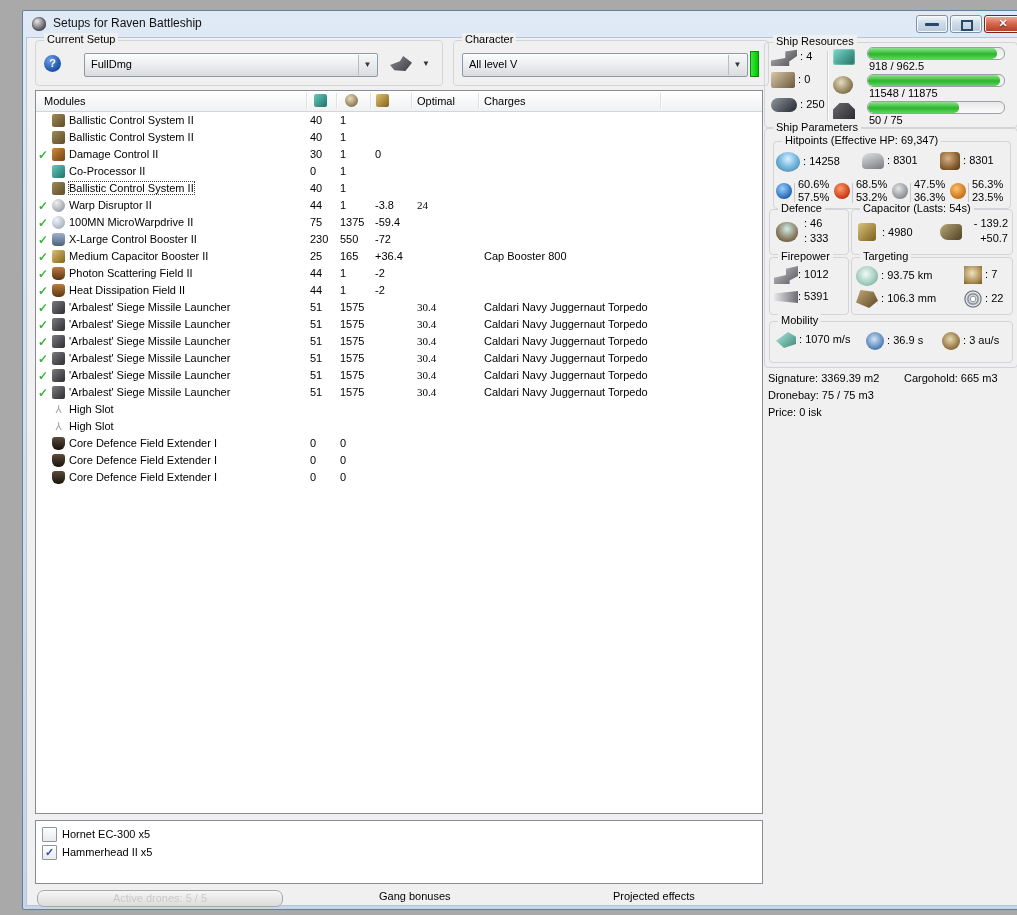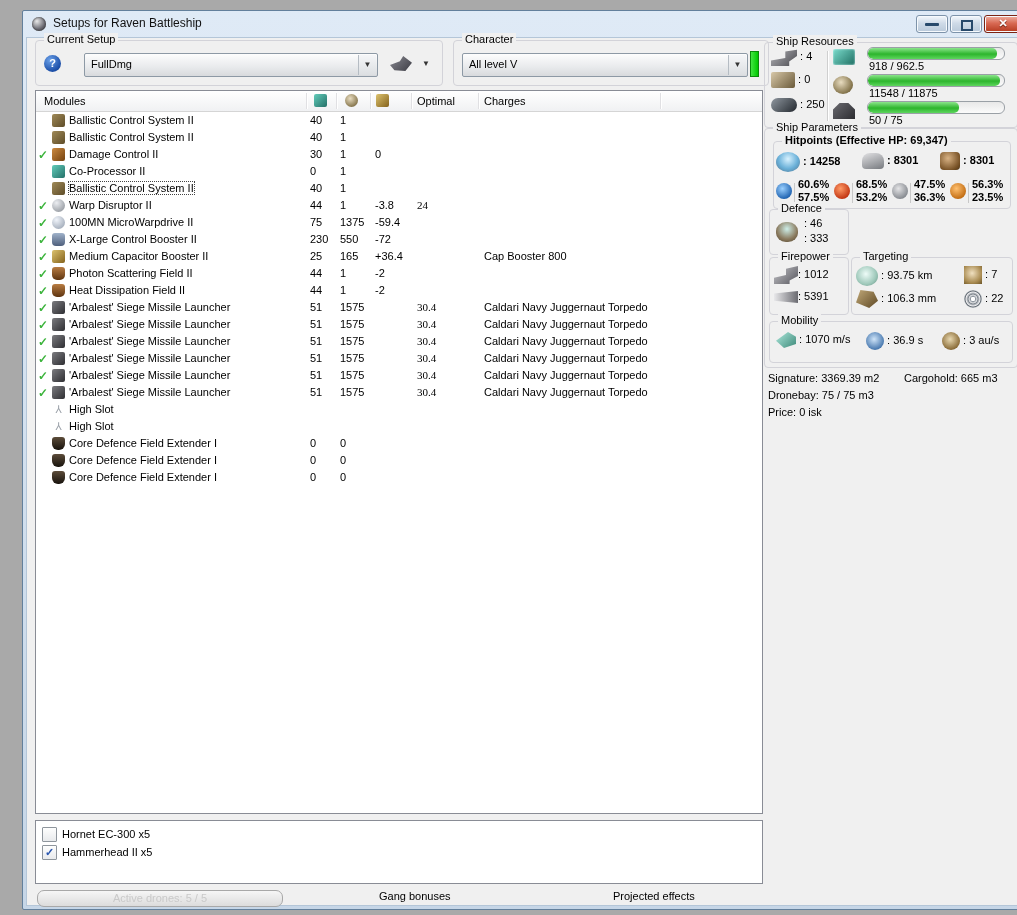--- a/index.html
+++ b/index.html
@@ -412,21 +412,21 @@
               <span class="fill" style="width: 67%;"></span>
             </span>
     <span class="bar-text" style="left:36px;top:13px;">50 / 75</span>
   </div>
         </div>
     </div>
 
     <div class="gb" style="left:737px;top:90px;width:252px;height:238px;">
       <span class="gb-label">Ship Parameters</span>
 
-      <div class="gb" style="left:8px;top:12px;width:236px;height:66px;font-weight:bold;">
+      <div class="gb" style="left:8px;top:12px;width:236px;height:66px;">
         <span class="gb-label">Hitpoints (Effective HP: 69,347)</span>
         <div class="abs" style="left:2px;top:10px;"><span class="ricon i-shield"></span> <span>: 14258</span></div>
         <div class="abs" style="left:88px;top:11px;"><span class="ricon i-armor"></span> <span>: 8301</span></div>
         <div class="abs" style="left:166px;top:10px;"><span class="ricon i-structure"></span> <span>: 8301</span></div>
         <div id="resists" class="abs" style="left:2px;top:36px;right:2px;height:26px;">
             <div class="abs" style="top: 0px; height: 26px; left: 0px;">
     <span class="ricon abs i-em circ" style="left:0;top:5px;"></span>
     <span class="abs" style="left:18px;top:5px;bottom:1px;width:1px;background:#c8c8c8;"></span>
     <span class="abs statline" style="left:22px;top:0;">60.6%</span>
     <span class="abs statline" style="left:22px;top:13px;">57.5%</span>
@@ -452,20 +452,28 @@
           </div>
       </div>
 
       <div class="gb" style="left:4px;top:80px;width:78px;height:44px;">
         <span class="gb-label">Defence</span>
         <span class="ricon i-defshield abs" style="left:6px;top:12px;"></span>
         <div class="abs statline" style="left:34px;top:7px;">: 46</div>
         <div class="abs statline" style="left:34px;top:22px;">: 333</div>
       </div>
 
+      <div class="gb" style="left:86px;top:80px;width:160px;height:44px;">
+        <span class="gb-label">Capacitor (Lasts: 54s)</span>
+        <span class="ricon i-capac abs" style="left:6px;top:13px;"></span>
+        <div class="abs statline" style="left:30px;top:16px;">: 4980</div>
+        <span class="ricon i-inject abs" style="left:88px;top:14px;"></span>
+        <div class="abs statline" style="right:4px;top:7px;text-align:right;">- 139.2</div>
+        <div class="abs statline" style="right:4px;top:22px;text-align:right;">+50.7</div>
+      </div>
 
       <div class="gb" style="left:4px;top:128px;width:78px;height:56px;">
         <span class="gb-label">Firepower</span>
         <div class="abs" style="left:4px;top:8px;"><span class="ricon i-dps"></span><span>: 1012</span></div>
         <div class="abs" style="left:4px;top:32px;"><span class="ricon i-volley"></span><span>: 5391</span></div>
       </div>
 
       <div class="gb" style="left:86px;top:128px;width:160px;height:56px;">
         <span class="gb-label">Targeting</span>
         <div class="abs" style="left:4px;top:8px;"><span class="ricon i-range"></span> <span>: 93.75 km</span></div>

